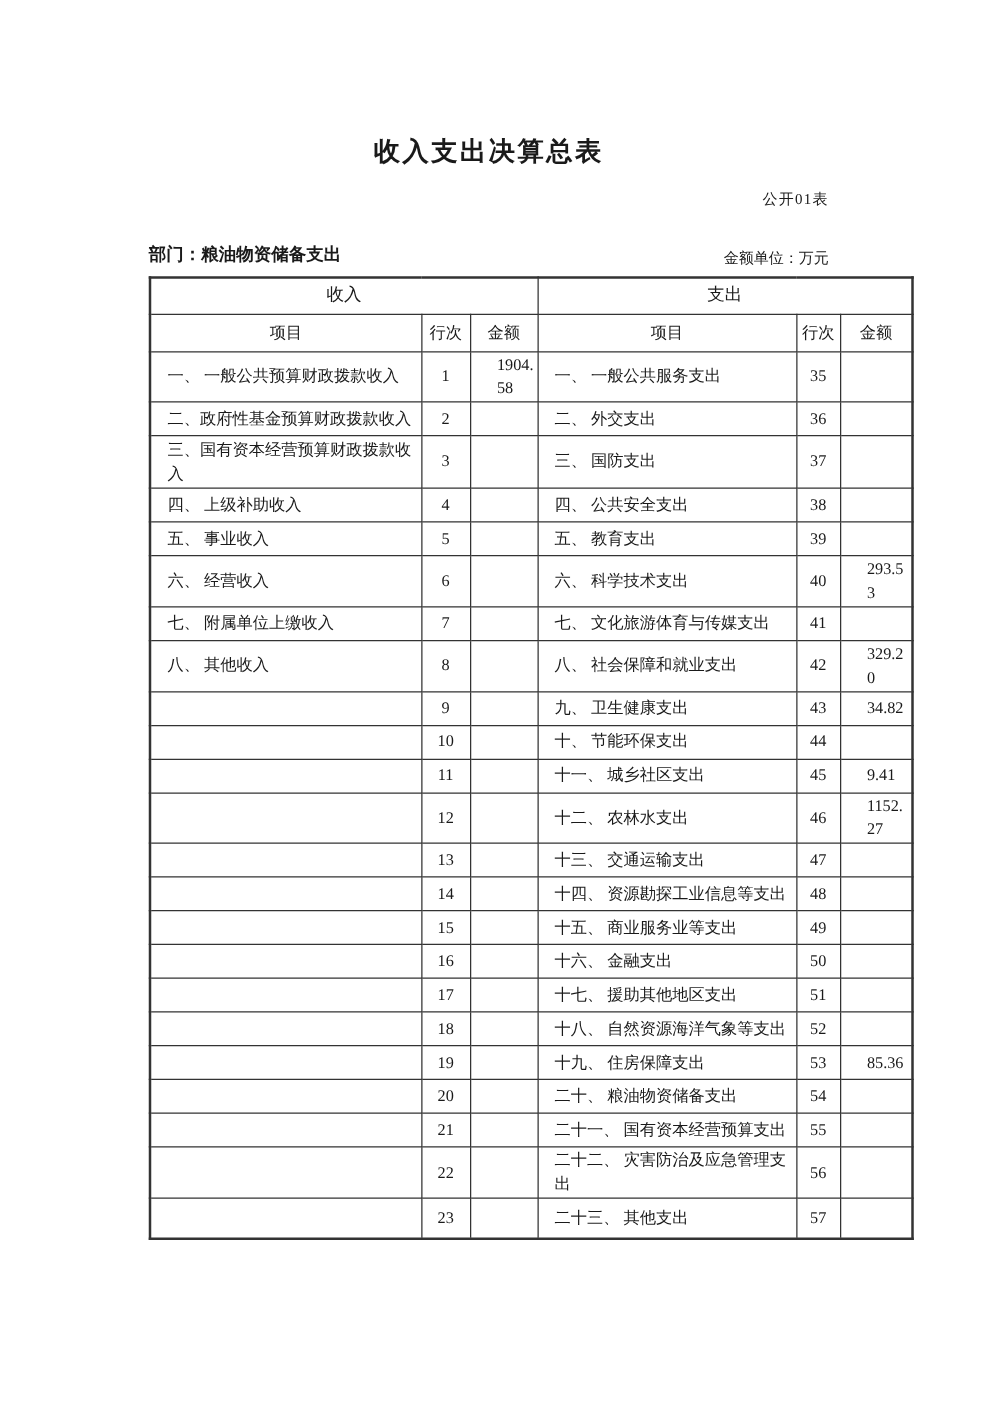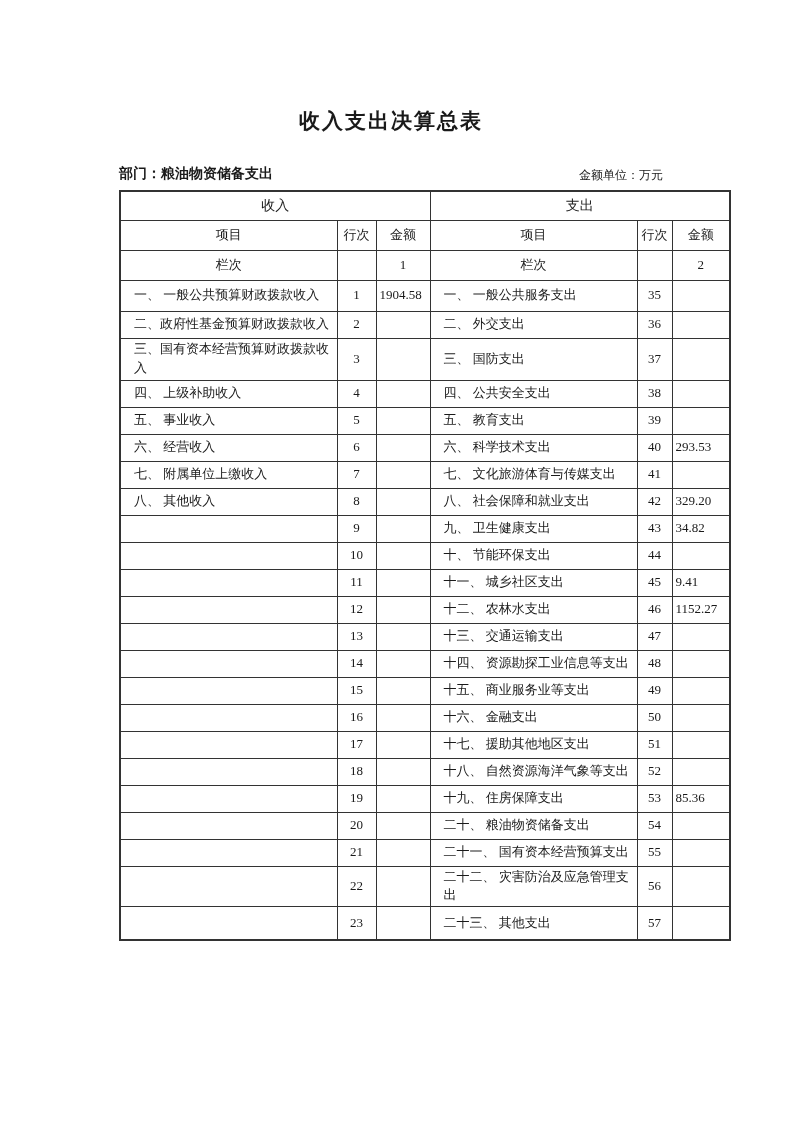--- a/index.html
+++ b/index.html
@@ -52,34 +52,35 @@
     vertical-align: middle;
     line-height: 1.45;
     overflow: hidden;
     word-break: break-all;
   }
   .budget td.sec  { height: 29px; font-size: 14px; text-align: center; }
   .budget td.hdr  { height: 30px; text-align: center; }
   .budget tbody td { height: 27px; }
   .budget tbody td.item   { text-align: left; padding-left: 13px; }
   .budget tbody td.line   { text-align: center; }
-  .budget tbody td.amount { text-align: left; padding-left: 3px; }
+  .budget tbody td.amount { text-align: left; padding-left: 21px; }
   
   .budget tbody tr:nth-child(1)  td { height: 31px; }
   .budget tbody tr:nth-child(3)  td { height: 42px; }
   .budget tbody tr:nth-child(22) td { height: 38px; }
   .budget tbody tr:nth-child(23) td { height: 33px; }
 </style>
 </head>
 <body>
 
 <div class="sheet">
 
   <div class="title">收入支出决算总表</div>
 
+  <div class="table-code">公开01表</div>
 
   <div class="meta-row">
     <span class="department">部门：粮油物资储备支出</span>
     <span class="unit">金额单位：万元</span>
   </div>
 
   <table class="budget">
     <colgroup>
       <col style="width:217px">
       <col style="width:39px">
@@ -94,28 +95,20 @@
         <td colspan="3" class="sec">支出</td>
       </tr>
       <tr>
         <td class="hdr">项目</td>
         <td class="hdr">行次</td>
         <td class="hdr">金额</td>
         <td class="hdr">项目</td>
         <td class="hdr">行次</td>
         <td class="hdr">金额</td>
       </tr>
-      <tr>
-        <td class="hdr">栏次</td>
-        <td class="hdr"></td>
-        <td class="hdr">1</td>
-        <td class="hdr">栏次</td>
-        <td class="hdr"></td>
-        <td class="hdr">2</td>
-      </tr>
     </thead>
     <tbody>
         <tr>
           <td class="item">一、 一般公共预算财政拨款收入</td>
           <td class="line">1</td>
           <td class="amount">1904.58</td>
           <td class="item">一、 一般公共服务支出</td>
           <td class="line">35</td>
           <td class="amount"></td>
         </tr>

